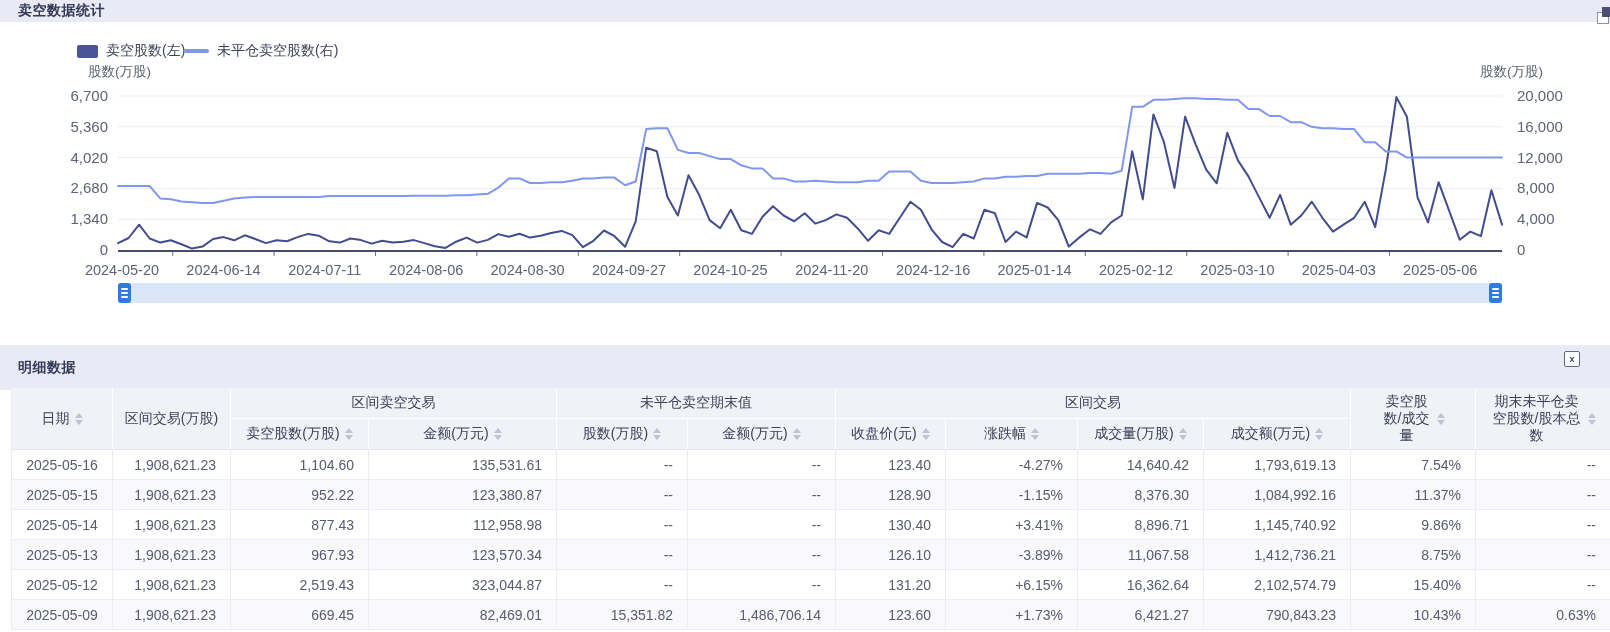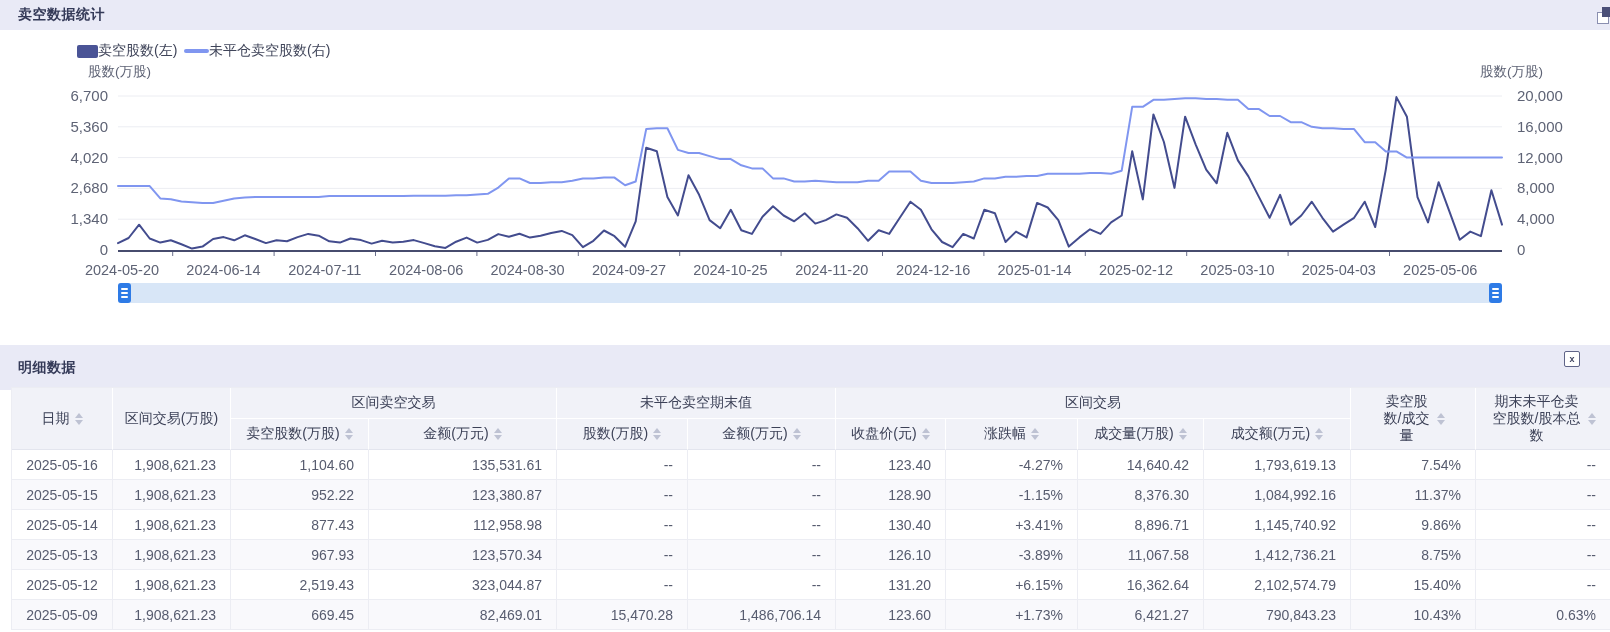--- a/index.html
+++ b/index.html
@@ -1,34 +1,34 @@
 <!DOCTYPE html>
 <html><head>
 <meta charset="utf-8">
 <style>
   html,body{margin:0;padding:0;background:#fff;}
   body{width:1610px;height:632px;position:relative;overflow:hidden;
        font-family:"Liberation Sans","DejaVu Sans",sans-serif;color:#565B6E;}
 
   
   .panel-bar{position:absolute;left:0;width:1610px;background:#E9EAF6;display:flex;align-items:center;}
-  #bar1{top:0;height:30px;}
+  #bar1{top:0;height:22px;}
   #bar2{top:345px;height:45px;}
   .panel-title{font-size:14px;font-weight:bold;color:#343A58;padding-left:18px;letter-spacing:.5px;}
 
   
   #export-icon-1{position:absolute;top:7px;left:1597px;width:16px;height:16px;}
   #export-icon-1 .back{position:absolute;left:0;top:5px;width:10px;height:10px;border:1.5px solid #8A8FB0;background:#fff;}
   #export-icon-1 .front{position:absolute;left:5px;top:0;width:10px;height:10px;background:#4A4F78;}
   #excel-icon{position:absolute;top:351px;right:30px;width:14px;height:14px;border:1.5px solid #5F6488;
               border-radius:2px;background:#fff;font-size:9px;font-weight:bold;color:#3E4360;
               display:flex;align-items:center;justify-content:center;line-height:1;}
 
   
-  .legend{position:absolute;top:42px;display:flex;align-items:center;gap:0;font-size:14px;color:#3F4459;}
+  .legend{position:absolute;top:42px;display:flex;align-items:center;gap:8px;font-size:14px;color:#3F4459;}
   #legend-1{left:77px;} #legend-2{left:184px;}
   .swatch-bar{width:21px;height:13px;border-radius:2px;background:#4A5496;}
   .swatch-line{width:25px;height:4px;border-radius:2px;background:#8096F0;}
 
   .axis-name{position:absolute;top:63px;font-size:13.5px;color:#5E6375;}
   #axis-name-left{left:88px;} #axis-name-right{left:1480px;}
 
   #chart-svg{position:absolute;top:60px;left:0;}
   #chart-svg text{font-family:"Liberation Sans","DejaVu Sans",sans-serif;}
 
@@ -294,21 +294,21 @@
         <td class="num">16,362.64</td>
         <td class="num">2,102,574.79</td>
         <td class="num">15.40%</td>
         <td class="num">--</td>
       </tr>
       <tr class="even">
         <td class="date">2025-05-09</td>
         <td class="num">1,908,621.23</td>
         <td class="num">669.45</td>
         <td class="num">82,469.01</td>
-        <td class="num">15,470.28</td>
+        <td class="num">15,351.82</td>
         <td class="num">1,486,706.14</td>
         <td class="num">123.60</td>
         <td class="num up">+1.73%</td>
         <td class="num">6,421.27</td>
         <td class="num">790,843.23</td>
         <td class="num">10.43%</td>
         <td class="num">0.63%</td>
       </tr>
     </tbody>
 </table>

